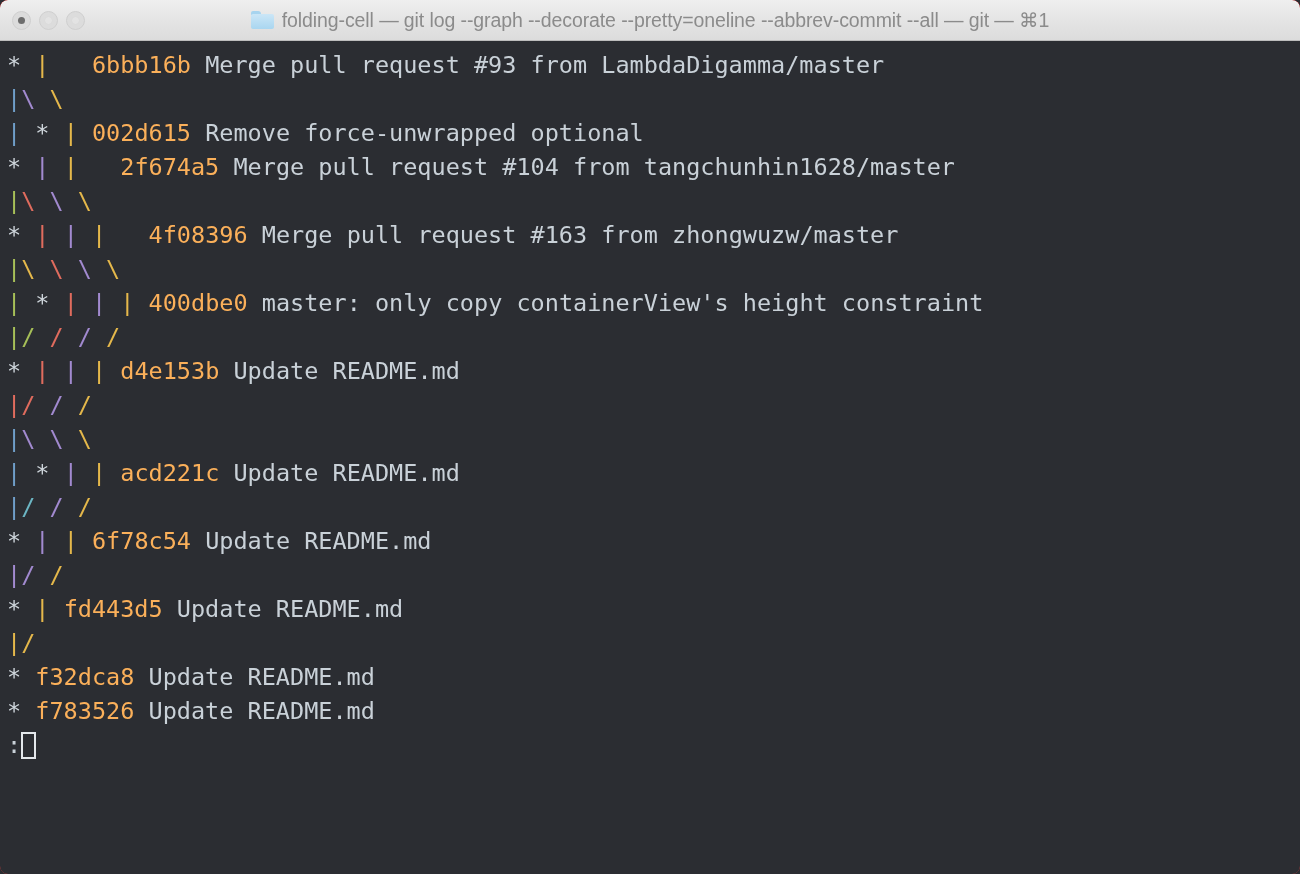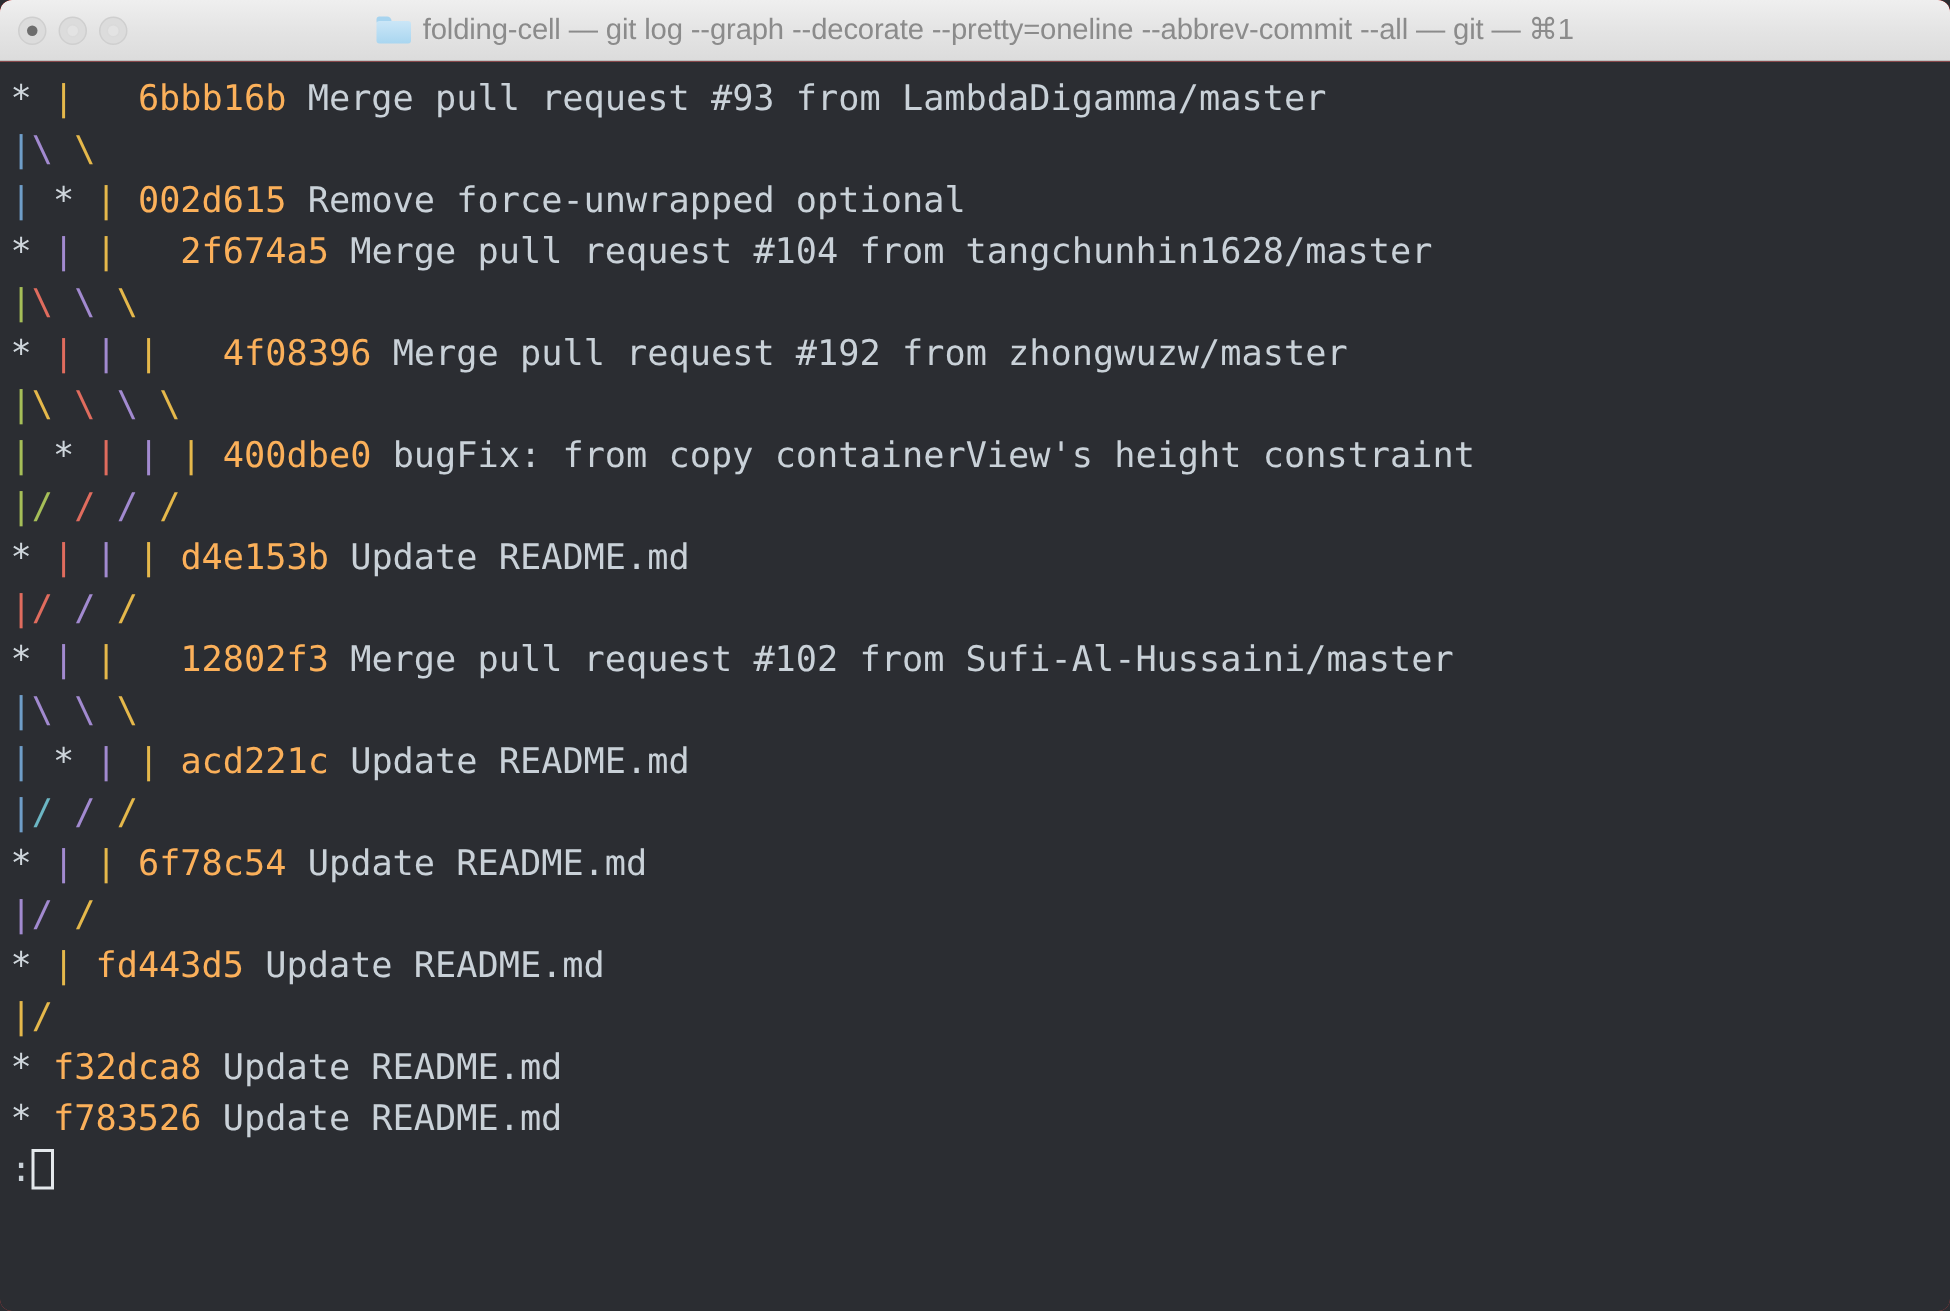--- a/index.html
+++ b/index.html
@@ -184,27 +184,26 @@
     </div>
   </div>
 
   <div id="terminal">
     <div id="lines">
         <div class="tline"><span class="g-star">*</span><span> </span><span class="g-yellow">|</span><span>   </span><span class="c-hash">6bbb16b</span><span> </span><span class="c-msg">Merge pull request #93 from LambdaDigamma/master</span></div>
         <div class="tline"><span class="g-blue">|</span><span class="g-magenta">\</span><span> </span><span class="g-yellow">\</span></div>
         <div class="tline"><span class="g-blue">|</span><span> </span><span class="g-star">*</span><span> </span><span class="g-yellow">|</span><span> </span><span class="c-hash">002d615</span><span> </span><span class="c-msg">Remove force-unwrapped optional</span></div>
         <div class="tline"><span class="g-star">*</span><span> </span><span class="g-magenta">|</span><span> </span><span class="g-yellow">|</span><span>   </span><span class="c-hash">2f674a5</span><span> </span><span class="c-msg">Merge pull request #104 from tangchunhin1628/master</span></div>
         <div class="tline"><span class="g-green">|</span><span class="g-red">\</span><span> </span><span class="g-magenta">\</span><span> </span><span class="g-yellow">\</span></div>
-        <div class="tline"><span class="g-star">*</span><span> </span><span class="g-red">|</span><span> </span><span class="g-magenta">|</span><span> </span><span class="g-yellow">|</span><span>   </span><span class="c-hash">4f08396</span><span> </span><span class="c-msg">Merge pull request #192 from zhongwuzw/master</span></div>
+        <div class="tline"><span class="g-star">*</span><span> </span><span class="g-red">|</span><span> </span><span class="g-magenta">|</span><span> </span><span class="g-yellow">|</span><span>   </span><span class="c-hash">4f08396</span><span> </span><span class="c-msg">Merge pull request #163 from zhongwuzw/master</span></div>
         <div class="tline"><span class="g-green">|</span><span class="g-yellow">\</span><span> </span><span class="g-red">\</span><span> </span><span class="g-magenta">\</span><span> </span><span class="g-yellow">\</span></div>
-        <div class="tline"><span class="g-green">|</span><span> </span><span class="g-star">*</span><span> </span><span class="g-red">|</span><span> </span><span class="g-magenta">|</span><span> </span><span class="g-yellow">|</span><span> </span><span class="c-hash">400dbe0</span><span> </span><span class="c-msg">bugFix: from copy containerView's height constraint</span></div>
+        <div class="tline"><span class="g-green">|</span><span> </span><span class="g-star">*</span><span> </span><span class="g-red">|</span><span> </span><span class="g-magenta">|</span><span> </span><span class="g-yellow">|</span><span> </span><span class="c-hash">400dbe0</span><span> </span><span class="c-msg">master: only copy containerView's height constraint</span></div>
         <div class="tline"><span class="g-green">|</span><span class="g-green">/</span><span> </span><span class="g-red">/</span><span> </span><span class="g-magenta">/</span><span> </span><span class="g-yellow">/</span></div>
         <div class="tline"><span class="g-star">*</span><span> </span><span class="g-red">|</span><span> </span><span class="g-magenta">|</span><span> </span><span class="g-yellow">|</span><span> </span><span class="c-hash">d4e153b</span><span> </span><span class="c-msg">Update README.md</span></div>
         <div class="tline"><span class="g-red">|</span><span class="g-red">/</span><span> </span><span class="g-magenta">/</span><span> </span><span class="g-yellow">/</span></div>
-        <div class="tline"><span class="g-star">*</span><span> </span><span class="g-magenta">|</span><span> </span><span class="g-yellow">|</span><span>   </span><span class="c-hash">12802f3</span><span> </span><span class="c-msg">Merge pull request #102 from Sufi-Al-Hussaini/master</span></div>
         <div class="tline"><span class="g-blue">|</span><span class="g-magenta">\</span><span> </span><span class="g-magenta">\</span><span> </span><span class="g-yellow">\</span></div>
         <div class="tline"><span class="g-blue">|</span><span> </span><span class="g-star">*</span><span> </span><span class="g-magenta">|</span><span> </span><span class="g-yellow">|</span><span> </span><span class="c-hash">acd221c</span><span> </span><span class="c-msg">Update README.md</span></div>
         <div class="tline"><span class="g-blue">|</span><span class="g-cyan">/</span><span> </span><span class="g-magenta">/</span><span> </span><span class="g-yellow">/</span></div>
         <div class="tline"><span class="g-star">*</span><span> </span><span class="g-magenta">|</span><span> </span><span class="g-yellow">|</span><span> </span><span class="c-hash">6f78c54</span><span> </span><span class="c-msg">Update README.md</span></div>
         <div class="tline"><span class="g-magenta">|</span><span class="g-magenta">/</span><span> </span><span class="g-yellow">/</span></div>
         <div class="tline"><span class="g-star">*</span><span> </span><span class="g-yellow">|</span><span> </span><span class="c-hash">fd443d5</span><span> </span><span class="c-msg">Update README.md</span></div>
         <div class="tline"><span class="g-yellow">|</span><span class="g-yellow">/</span></div>
         <div class="tline"><span class="g-star">*</span><span> </span><span class="c-hash">f32dca8</span><span> </span><span class="c-msg">Update README.md</span></div>
         <div class="tline"><span class="g-star">*</span><span> </span><span class="c-hash">f783526</span><span> </span><span class="c-msg">Update README.md</span></div>
         <div class="tline"><span class="c-prompt">:</span><span class="cursor-block"></span></div>

